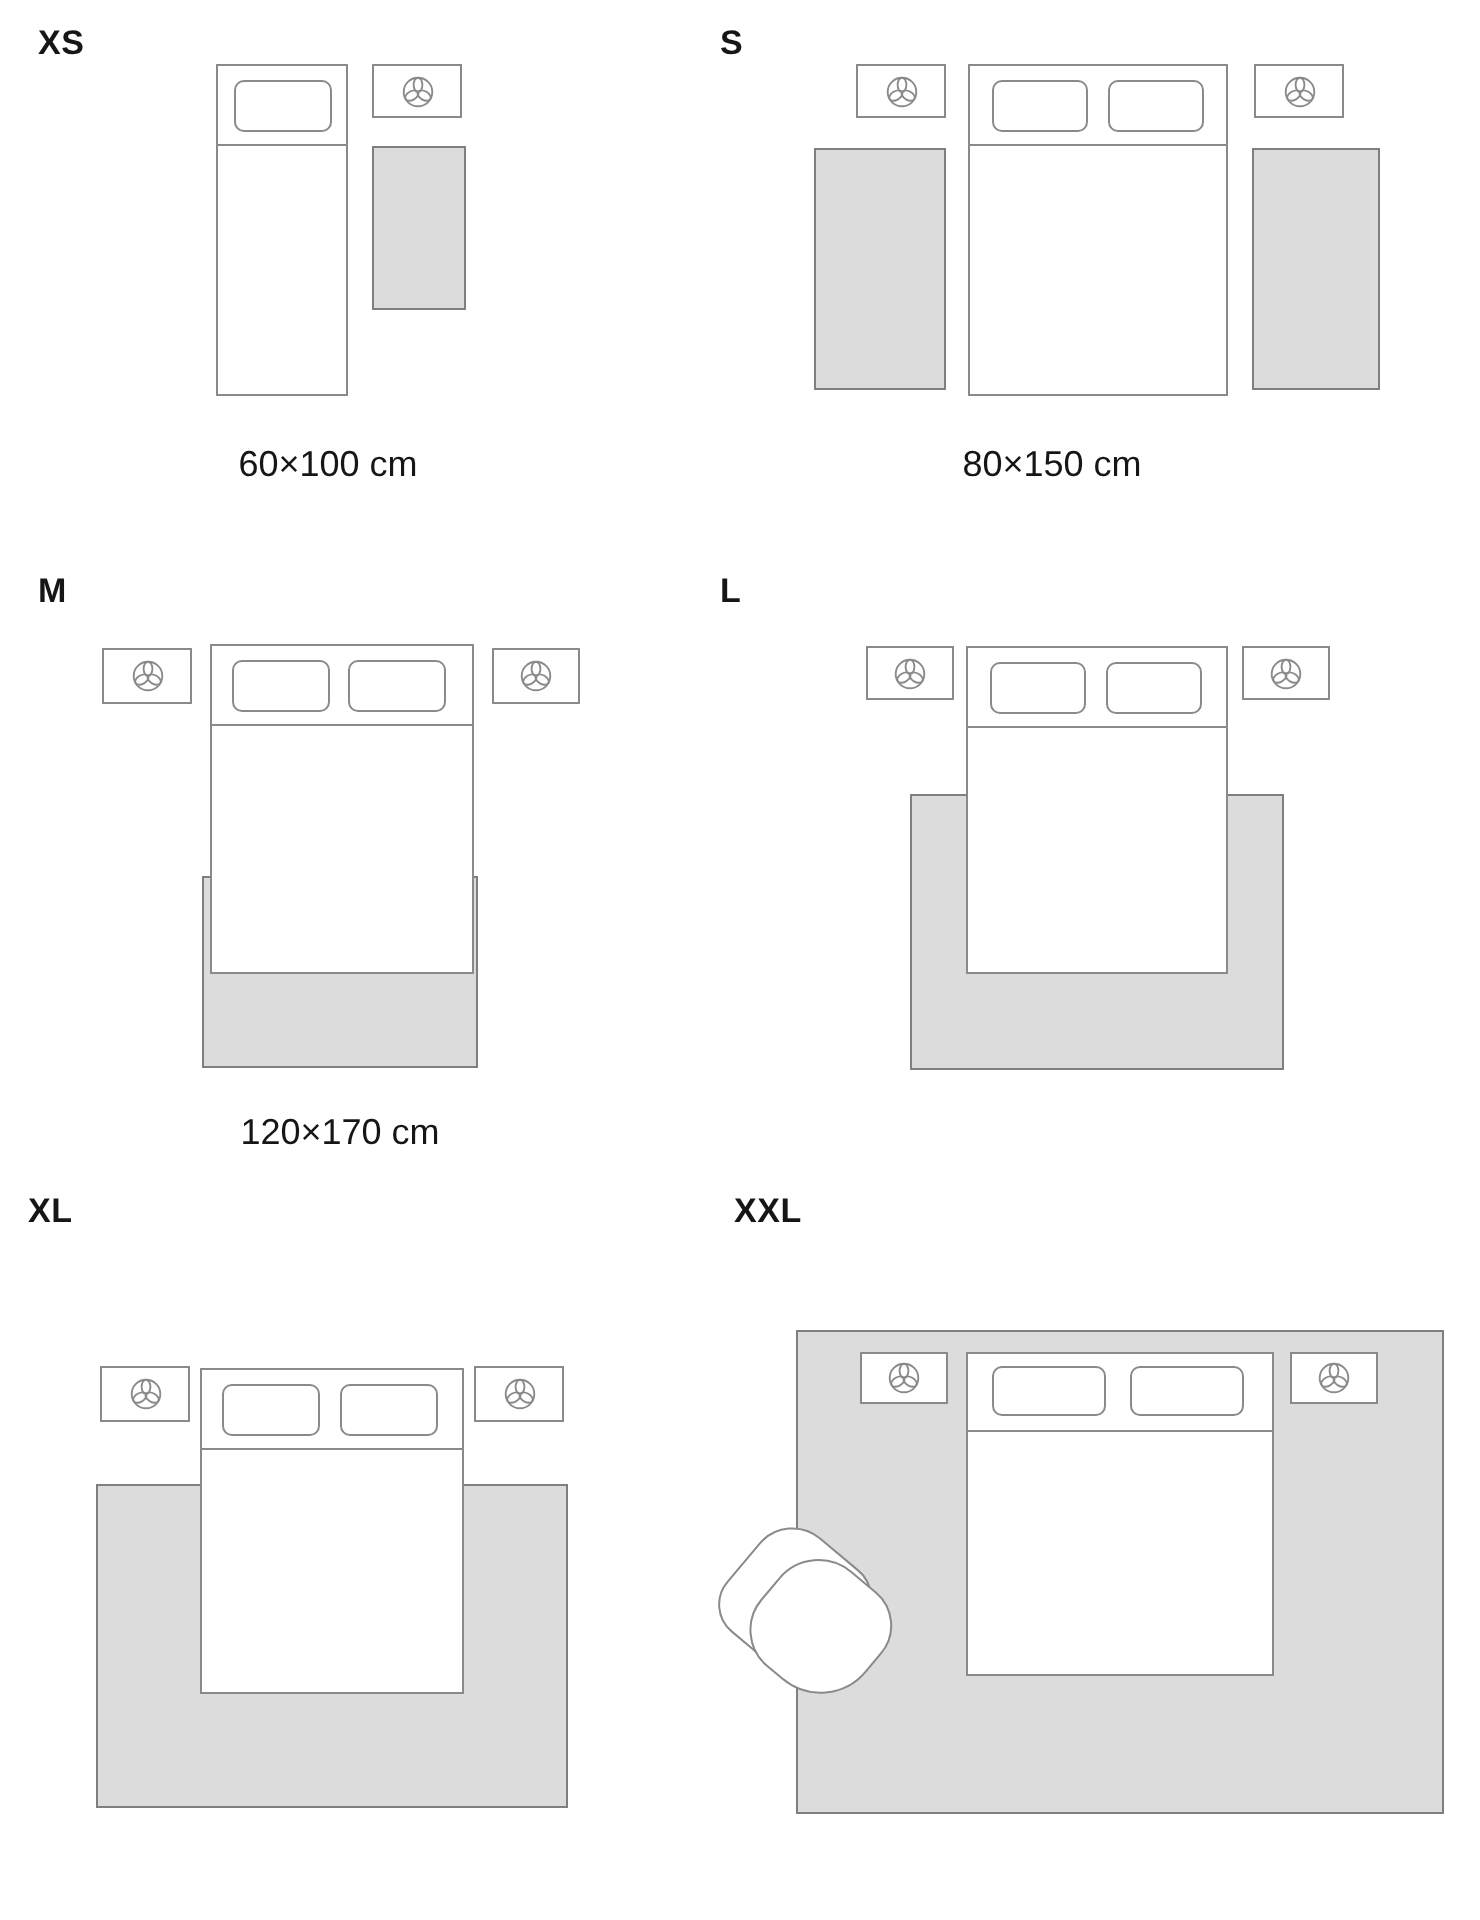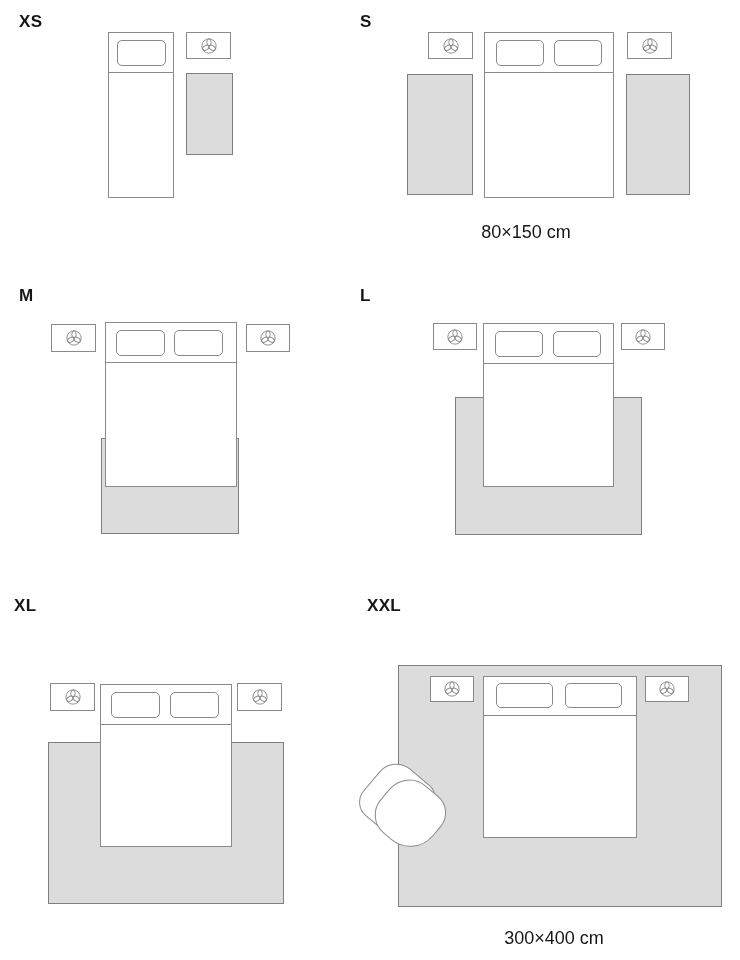--- a/index.html
+++ b/index.html
@@ -80,20 +80,21 @@
     <div class="bed" style="left:108px;top:32px;width:66px;height:166px">
       <div class="bed-head" style="height:40px">
         <div class="pillow" style="left:8px;top:7px;width:49px;height:26px"></div>
       </div>
     </div>
     <div class="nightstand" style="left:186px;top:32px;width:45px;height:27px">
       <svg class="plant" viewBox="0 0 40 40">
           <use href="#plant-sym"></use>
         </svg>
     </div>
+    <div class="caption" style="left:64px;top:222px">60×100 cm</div>
   </div>
 
   <div class="panel">
     <div class="size-label" style="left:360px;top:12px">S</div>
     <div class="rug" style="left:407px;top:74px;width:66px;height:121px"></div>
     <div class="rug" style="left:626px;top:74px;width:64px;height:121px"></div>
     <div class="nightstand" style="left:428px;top:32px;width:45px;height:27px">
       <svg class="plant" viewBox="0 0 40 40">
           <use href="#plant-sym"></use>
         </svg>
@@ -124,20 +125,21 @@
       <div class="bed-head" style="height:40px">
         <div class="pillow" style="left:10px;top:7px;width:49px;height:26px"></div>
         <div class="pillow" style="left:68px;top:7px;width:49px;height:26px"></div>
       </div>
     </div>
     <div class="nightstand" style="left:246px;top:324px;width:44px;height:28px">
       <svg class="plant" viewBox="0 0 40 40">
           <use href="#plant-sym"></use>
         </svg>
     </div>
+    <div class="caption" style="left:70px;top:556px">120×170 cm</div>
   </div>
 
   <div class="panel">
     <div class="size-label" style="left:360px;top:286px">L</div>
     <div class="rug" style="left:455px;top:397px;width:187px;height:138px"></div>
     <div class="nightstand" style="left:433px;top:323px;width:44px;height:27px">
       <svg class="plant" viewBox="0 0 40 40">
           <use href="#plant-sym"></use>
         </svg>
     </div>
@@ -191,16 +193,15 @@
     </div>
     <div class="nightstand" style="left:645px;top:676px;width:44px;height:26px">
       <svg class="plant" viewBox="0 0 40 40">
           <use href="#plant-sym"></use>
         </svg>
     </div>
     <div>
       <div class="chair-back" style="left:365px;top:768px;width:65px;height:65px"></div>
       <div class="chair-seat" style="left:378px;top:782px;width:64px;height:64px"></div>
     </div>
-    <div class="caption" style="left:454px;top:928px">300×400 cm</div>
   </div>
 
 </div>
 
 </body></html>

